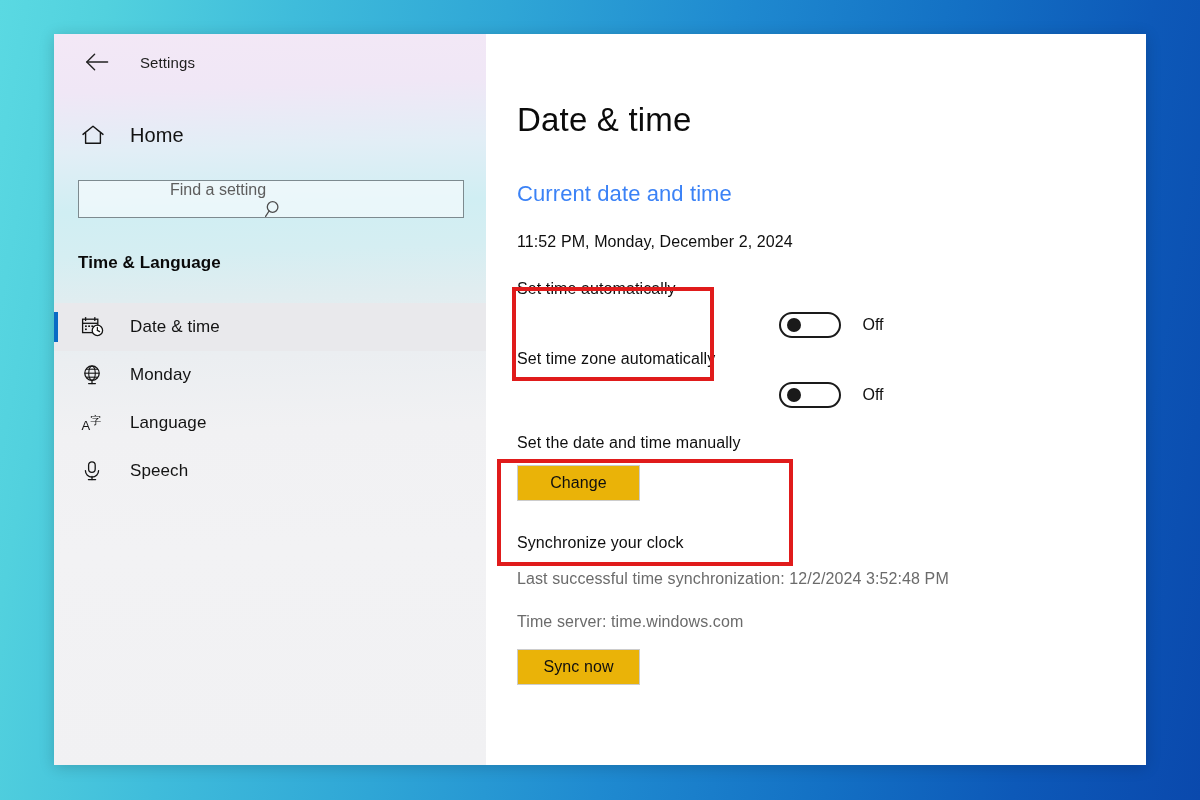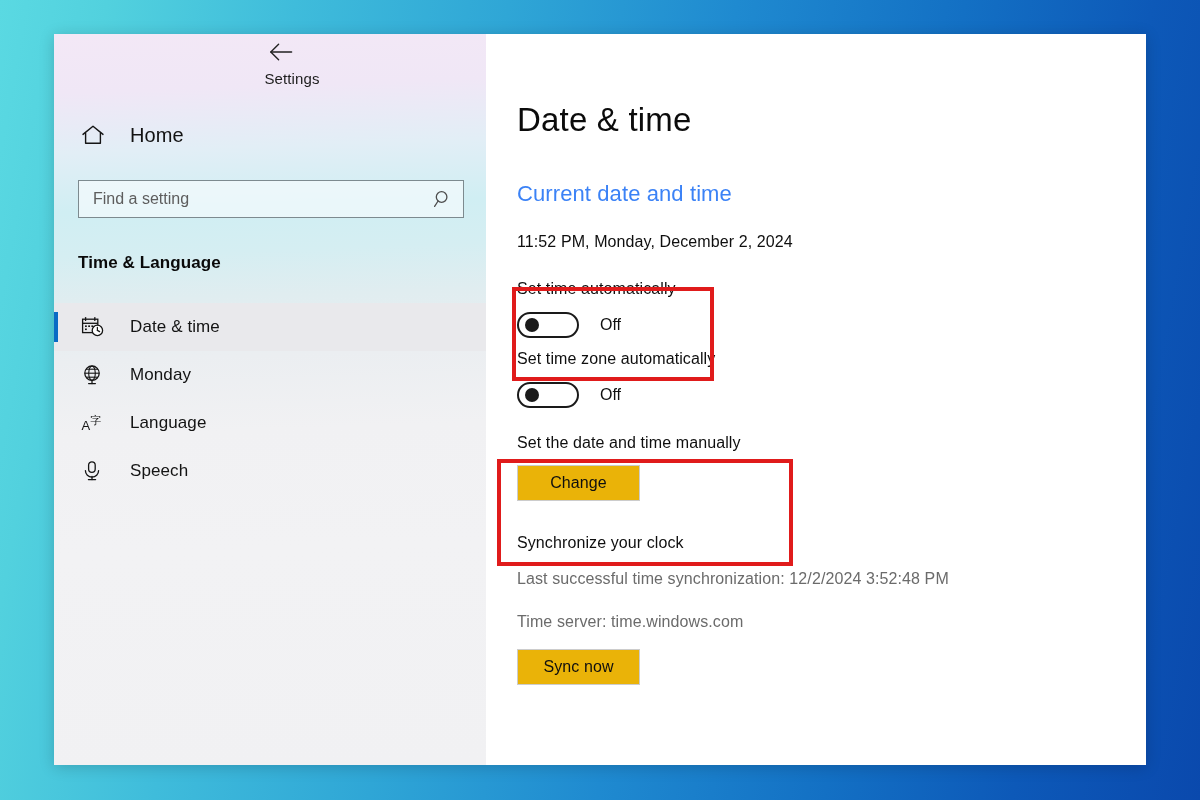--- a/index.html
+++ b/index.html
@@ -55,21 +55,20 @@
         rgba(241,241,243,1) 54%,
         rgba(242,242,244,1) 70%,
         rgba(241,241,243,1) 100%);
   }
 
   .sidebar-topbar {
     height: 56px;
     display: flex;
     align-items: center;
     padding-left: 22px;
-    flex-direction: column;
   }
 
   .back-arrow {
     width: 42px;
     height: 36px;
     display: flex;
     align-items: center;
     justify-content: center;
     cursor: pointer;
   }
@@ -106,20 +105,21 @@
 
   .search-wrap {
     margin: 23px 22px 0 24px;
     height: 38px;
     border: 1px solid #7d8a8f;
     background: rgba(255,255,255,0.55);
     display: flex;
     align-items: center;
     padding: 0 9px 0 14px;
     cursor: text;
+    flex-direction: column;
   }
 
   .search-input {
     flex: 1;
     border: none;
     outline: none;
     background: transparent;
     font-family: "Liberation Sans", sans-serif;
     font-size: 16px;
     color: #575757;
@@ -202,20 +202,21 @@
   .setting-label {
     font-size: 16px;
     color: #0f0f0f;
     letter-spacing: 0.1px;
   }
 
   .toggle-row {
     display: flex;
     align-items: center;
     margin-top: 14px;
+    justify-content: center;
   }
 
   .toggle {
     width: 62px;
     height: 26px;
     border-radius: 13px;
     border: 2px solid #1a1a1a;
     background: #ffffff;
     position: relative;
     cursor: pointer;

